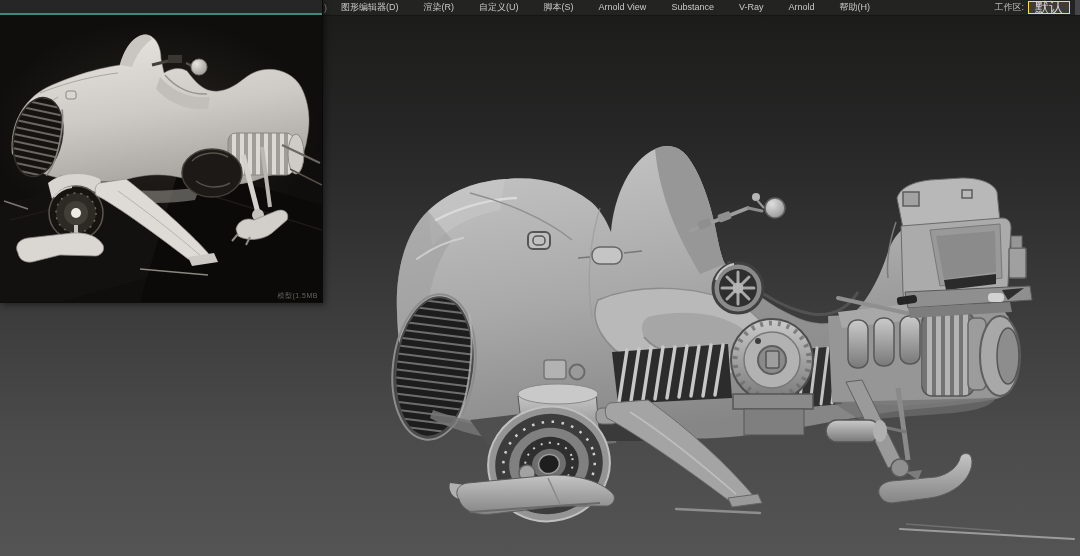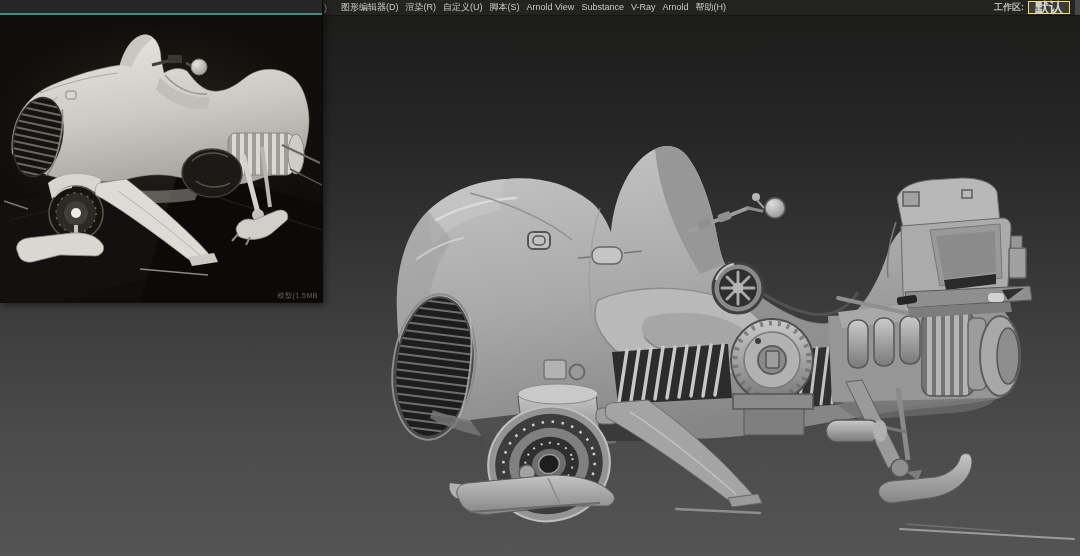--- a/index.html
+++ b/index.html
@@ -4,23 +4,23 @@
 <title>3ds Max viewport</title>
 <style>
   html,body{margin:0;padding:0;background:#000;}
   #app{position:relative;width:1080px;height:556px;overflow:hidden;
        font-family:"Liberation Sans",sans-serif;background:#303030;}
 
   
   .menubar{position:absolute;top:0;left:0;right:0;height:15px;background:#232321;
            border-bottom:1px solid #151513;display:flex;align-items:center;z-index:3;}
   .menubar .overflow{margin-left:324px;color:#8f8f8c;font-size:9px;}
-  .menu-items{display:flex;align-items:flex-end;gap:7px;margin-left:14px;}
+  .menu-items{display:flex;align-items:flex-end;gap:25px;margin-left:14px;}
   .menu-item{color:#c9c9c6;font-size:9px;white-space:nowrap;cursor:default;line-height:15px;}
-  .workspace{margin-left:auto;display:flex;align-items:flex-end;gap:4px;margin-right:10px;font-weight:bold;}
+  .workspace{margin-left:auto;display:flex;align-items:flex-end;gap:4px;margin-right:10px;}
   .workspace-label{color:#b9b9b6;font-size:9px;}
   .workspace-value{color:#d4d4d1;font-size:14px;background:#3c3c3a;border:1px solid #fde047;
                    padding:0 6px;height:11px;line-height:11px;}
   .window-edge{position:absolute;right:0;top:0;width:5px;height:15px;background:#45454a;}
 
   
   .viewport{position:absolute;left:0;top:15px;right:0;bottom:0;z-index:1;
             background:linear-gradient(to bottom,#1c1c1b 0%,#262626 22%,#3a3a3a 52%,#4b4b4b 78%,#545454 100%);}
   .viewport svg{position:absolute;left:0;top:0;}
 

